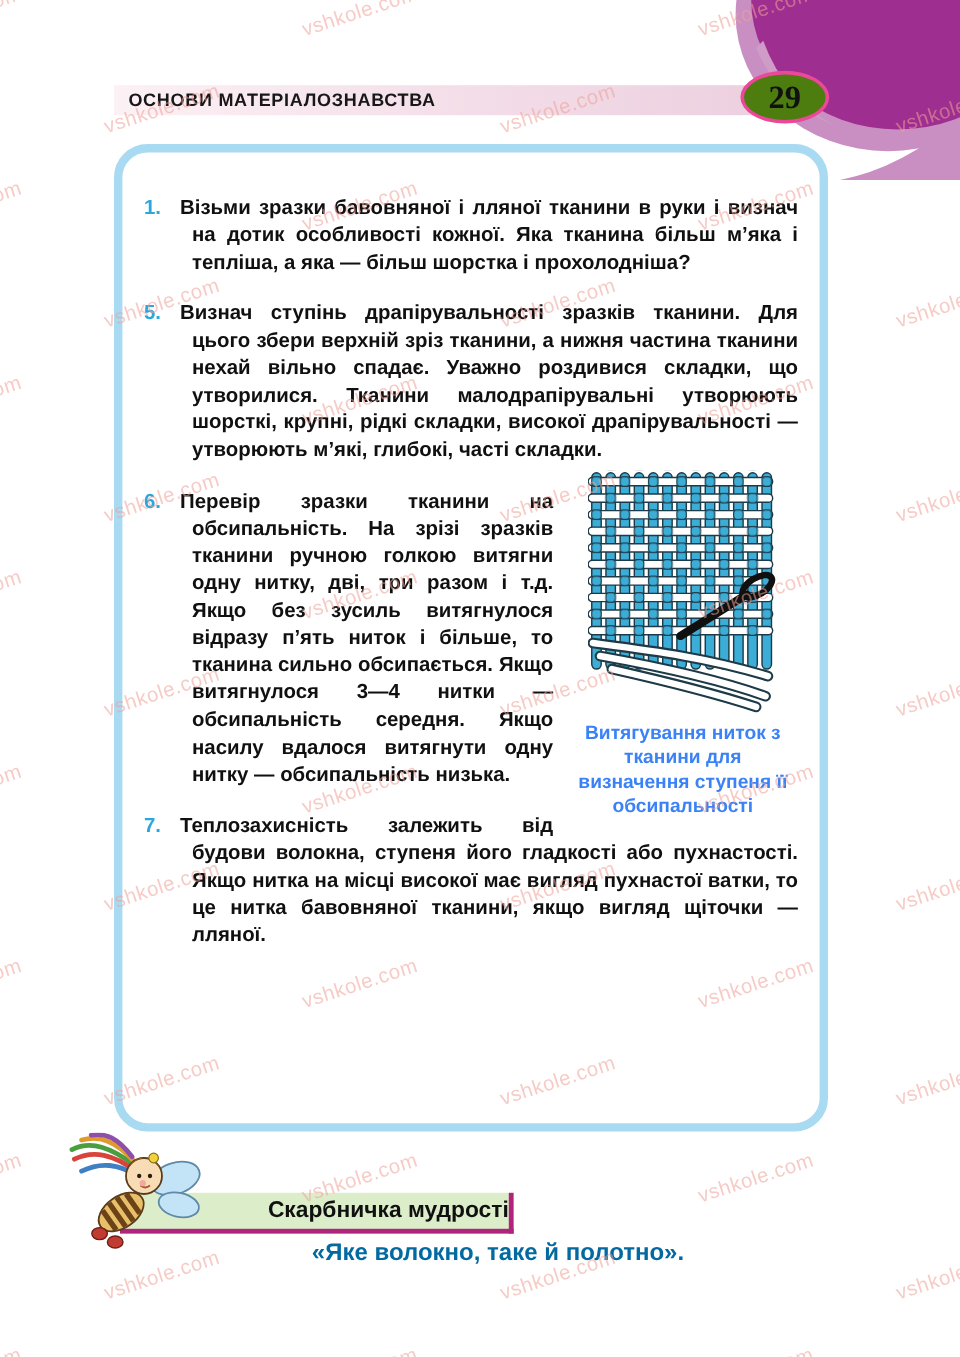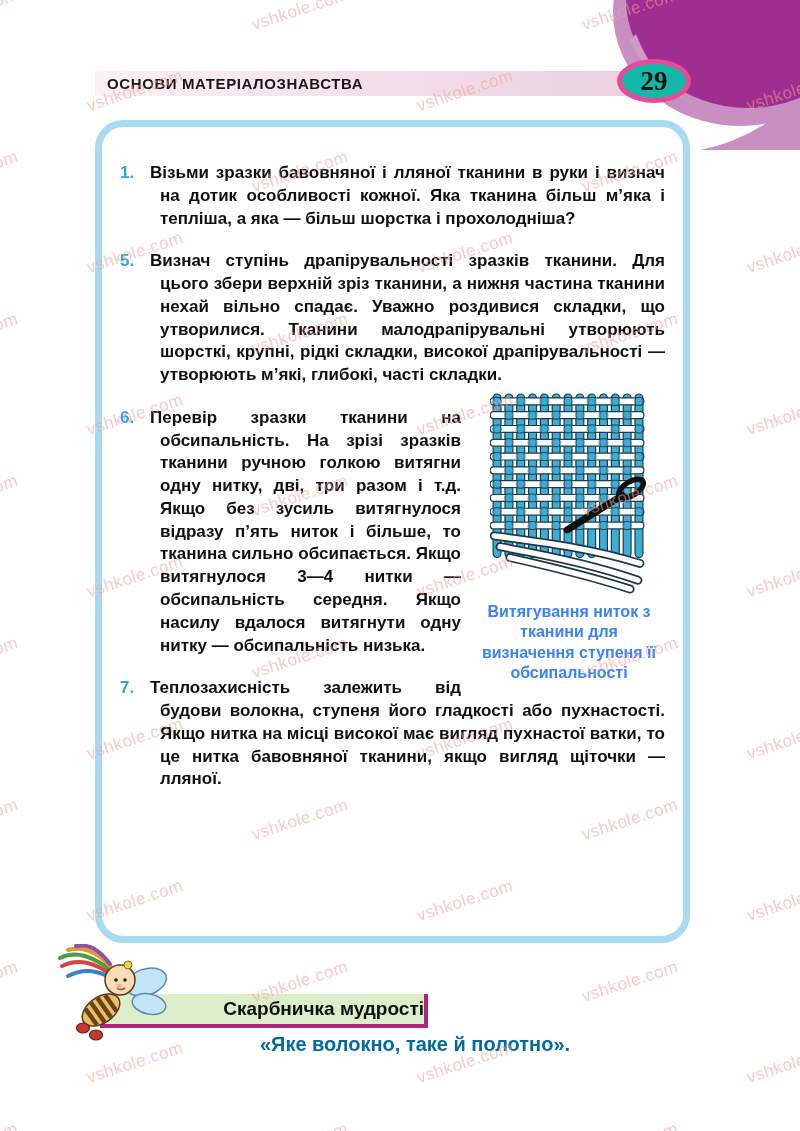--- a/index.html
+++ b/index.html
@@ -25,21 +25,21 @@
     z-index:1;
   }
   .header-title{
     position:absolute;left:12px;top:4px;
     font-size:15px;font-weight:bold;color:#171717;letter-spacing:.6px;
     white-space:nowrap;
   }
   .corner-blob{position:absolute;right:0;top:0;width:210px;height:150px;z-index:2;}
   .page-badge{
     position:absolute;left:617px;top:59px;width:74px;height:44px;
-    background:#14b8a6;border:5px solid #ec4899;border-radius:50%;
+    background:#4d7c0f;border:3px solid #ec4899;border-radius:50%;
     box-sizing:border-box;display:flex;align-items:center;justify-content:center;
     font-family:"Liberation Serif",serif;font-weight:bold;font-size:27px;color:#111;
     z-index:3;
   }
   
   .main-box{
     position:absolute;left:95px;top:120px;width:595px;min-height:823px;
     box-sizing:border-box;
     border:7px solid #a8daf1;border-radius:28px;
     padding:15px 18px 12px 18px;

